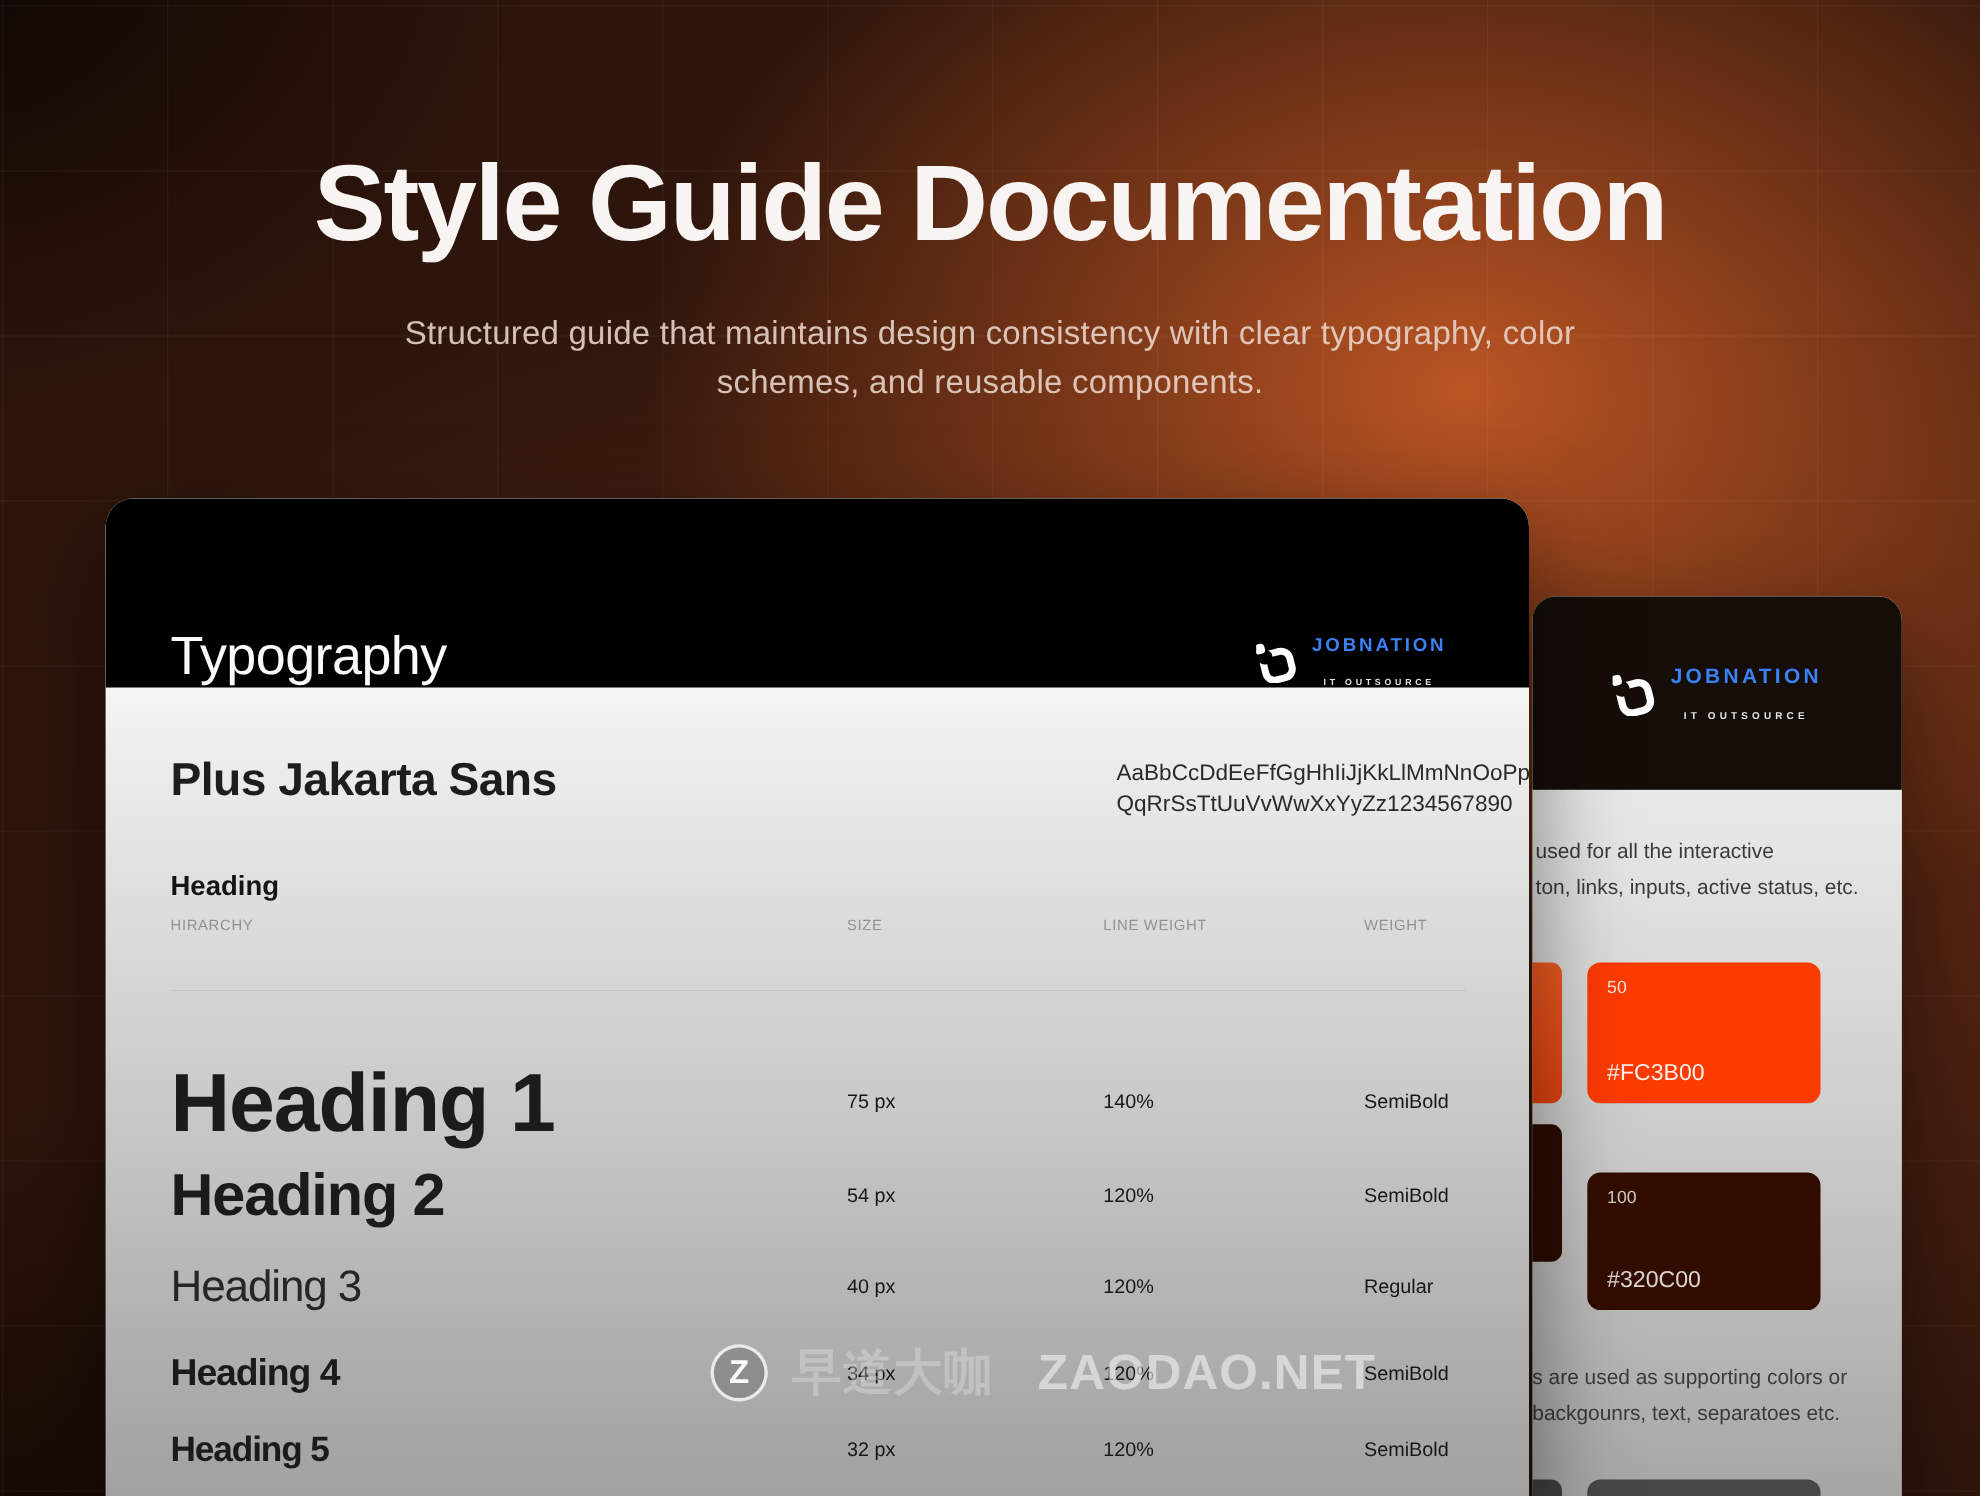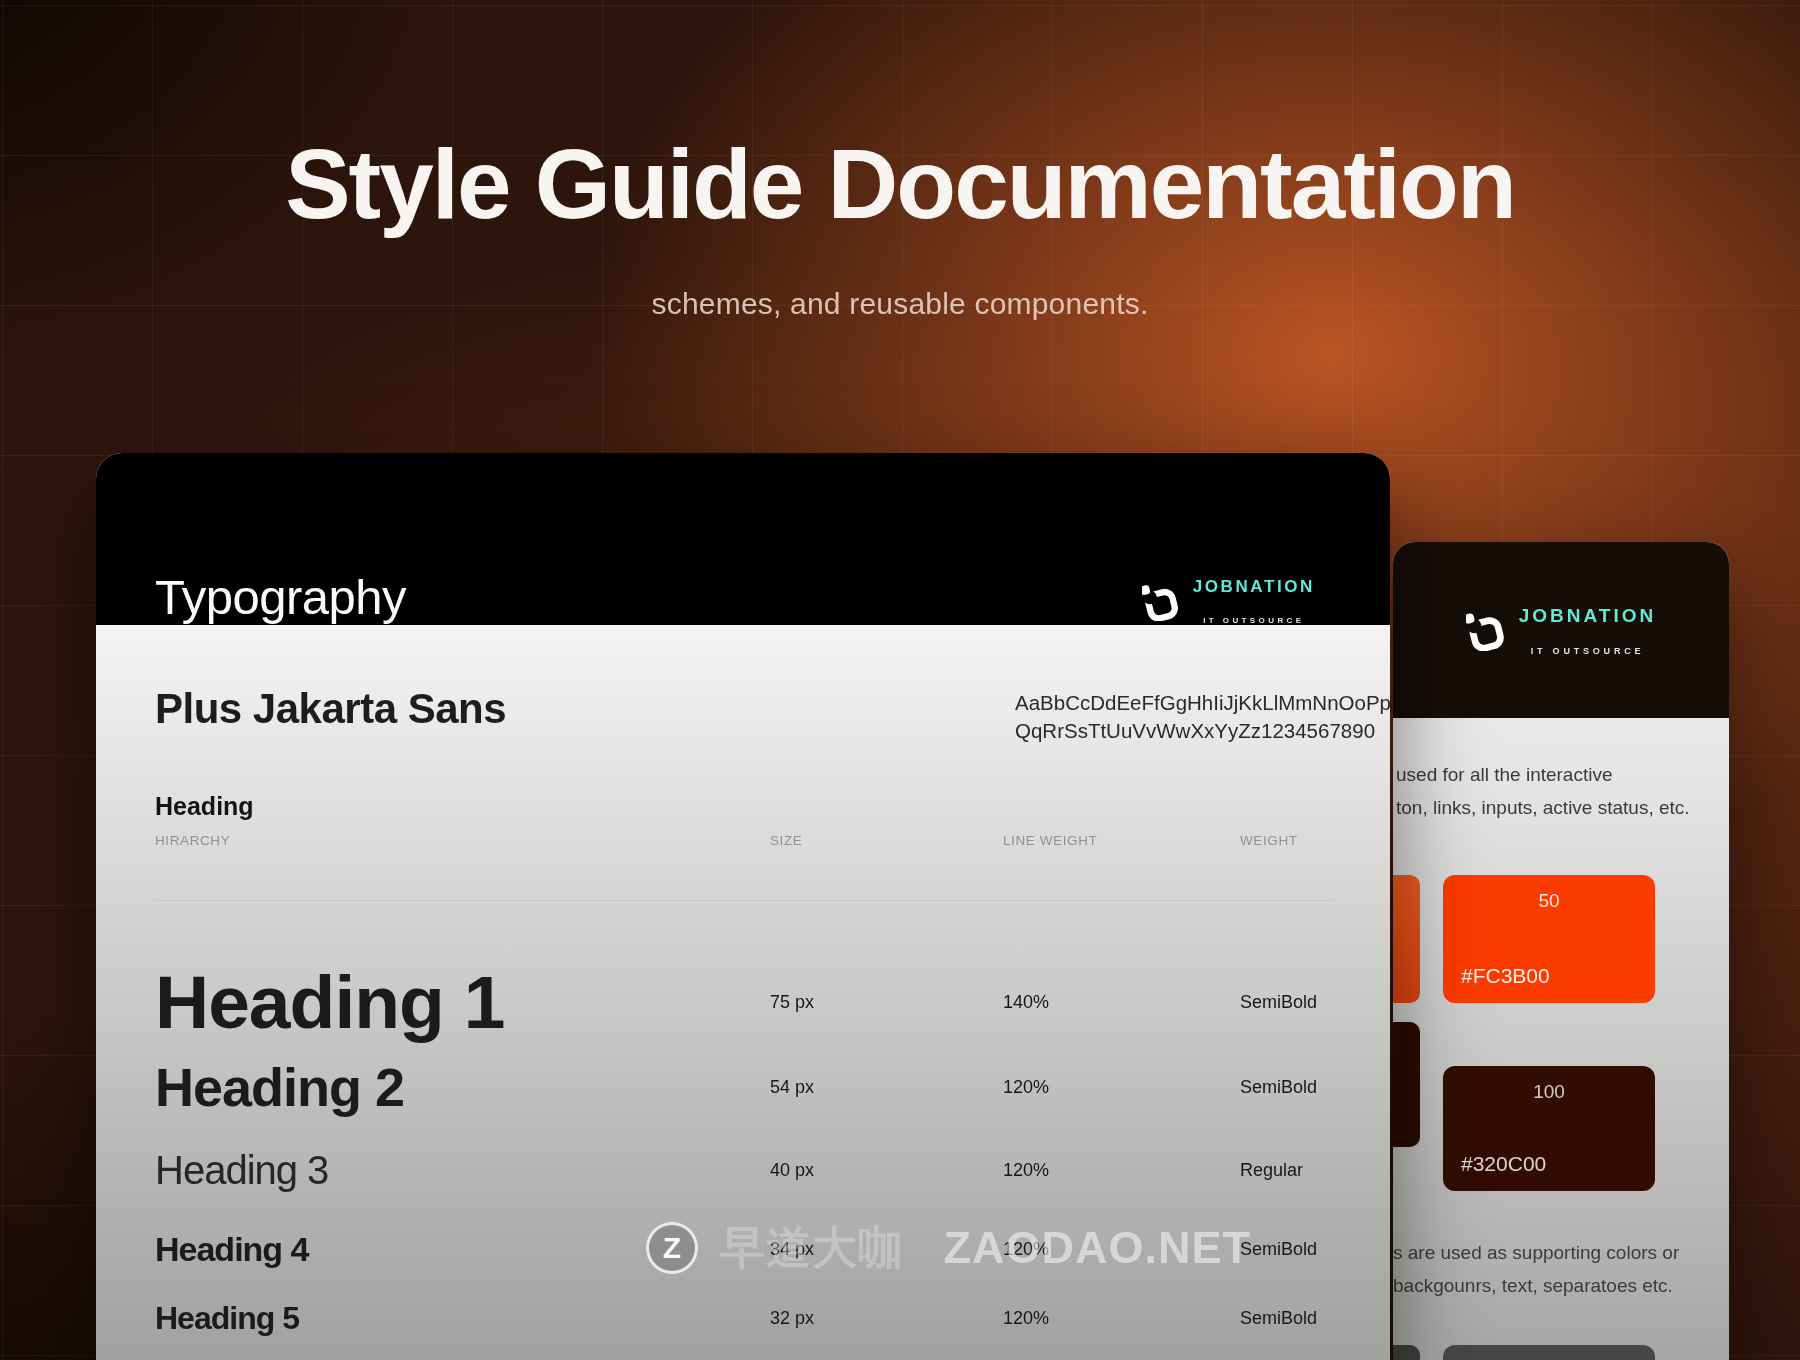--- a/index.html
+++ b/index.html
@@ -32,21 +32,21 @@
   }
   .hero-subtitle {
     position:absolute; z-index:1; left:300px; top:282px; width:1200px;
     text-align:center; color:rgba(235,214,205,0.88); font-size:30px;
     font-weight:400; line-height:44px; letter-spacing:0.2px;
   }
 
   
   .brand { display:flex; align-items:center; gap:11px; }
   .brand-txt { display:flex; flex-direction:column; align-items:center; }
-  .brand-name { color:#5eead4; font-weight:700; font-size:17px; letter-spacing:2.6px; white-space:nowrap; }
+  .brand-name { color:#3b82f6; font-weight:700; font-size:17px; letter-spacing:2.6px; white-space:nowrap; }
   .brand-tag  { color:#e3e3e3; font-weight:700; font-size:8px; letter-spacing:3.4px; margin-top:19px; white-space:nowrap; }
   .brand.lg .brand-name { font-size:19px; letter-spacing:3px; }
   .brand.lg .brand-tag  { font-size:9px; letter-spacing:3.8px; }
   .brand svg { display:block; }
 
   
   .colors-card {
     position:absolute; z-index:2; left:1393px; top:542px; width:336px; height:920px;
     border-radius:22px; overflow:hidden;
     background:linear-gradient(180deg,#f3f3f1 0%, #e6e6e4 24%, #cdcdcb 52%, #ababa9 84%, #979795 100%);
@@ -56,21 +56,21 @@
     position:absolute; left:0; top:0; width:100%; height:176px;
     background:#150d08; display:flex; align-items:center; justify-content:center;
   }
   .colors-para { position:absolute; font-size:19px; color:#3b3b39; line-height:33px; white-space:nowrap; }
   .colors-para.p1 { left:3px;  top:216px; }
   .colors-para.p2 { left:0px;  top:694px; }
   .swatch {
     position:absolute; left:50px; width:212px; border-radius:12px;
     padding:15px 18px; display:flex; flex-direction:column; justify-content:space-between;
   }
-  .swatch .sw-label { font-size:19px; color:rgba(255,255,255,0.85);text-align:center; }
+  .swatch .sw-label { font-size:16px; color:rgba(255,255,255,0.85); }
   .swatch .sw-hex   { font-size:21px; color:rgba(255,255,255,0.92); }
   .swatch.s1 { top:333px; height:128px; }
   .swatch.s2 { top:480px; height:125px; }
   .swatch.s2 .sw-label { color:rgba(255,255,255,0.78); }
   .swatch.s2 .sw-hex   { color:rgba(255,255,255,0.82); }
   .swatch.s3 { top:803px; height:80px; background:#474745; }
   .sw-strip { position:absolute; left:-12px; width:39px; border-radius:10px; }
   .sw-strip.r1 { top:333px; height:128px; background:linear-gradient(180deg,#ef5b21,#e0430e); }
   .sw-strip.r2 { top:480px; height:125px; background:#2a0c01; }
   .sw-strip.r3 { top:803px; height:80px;  background:#3e3e3c; }
@@ -128,20 +128,21 @@
   .wm-site { color:rgba(250,250,250,0.55); margin-left:26px; }
 </style>
 </head>
 <body>
 
 <div id="stage">
   <div class="grid-overlay"></div>
 
   <div class="hero-title">Style Guide Documentation</div>
   <div class="hero-subtitle">
+    <div>Structured guide that maintains design consistency with clear typography, color</div>
     <div>schemes, and reusable components.</div>
   </div>
 
   <div class="colors-card">
     <div class="colors-header">
       <div class="brand lg">
         <span>
           <svg width="42" height="42" viewBox="0 0 44 44">
             <g transform="rotate(-14 22 26)">
               <rect x="8" y="13" width="27" height="27" rx="9" fill="none" stroke="#ffffff" stroke-width="7"></rect>

